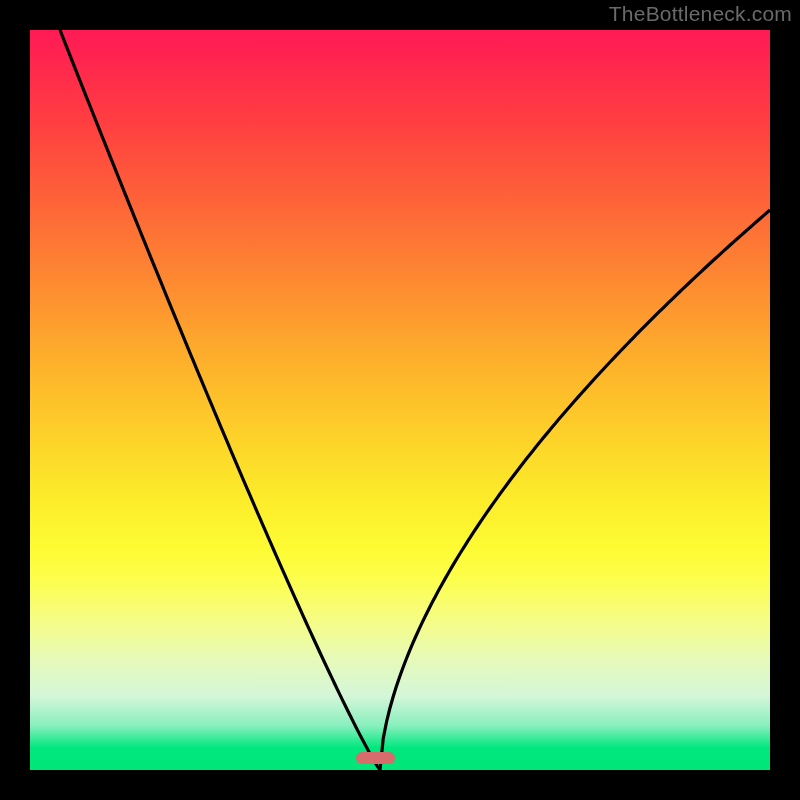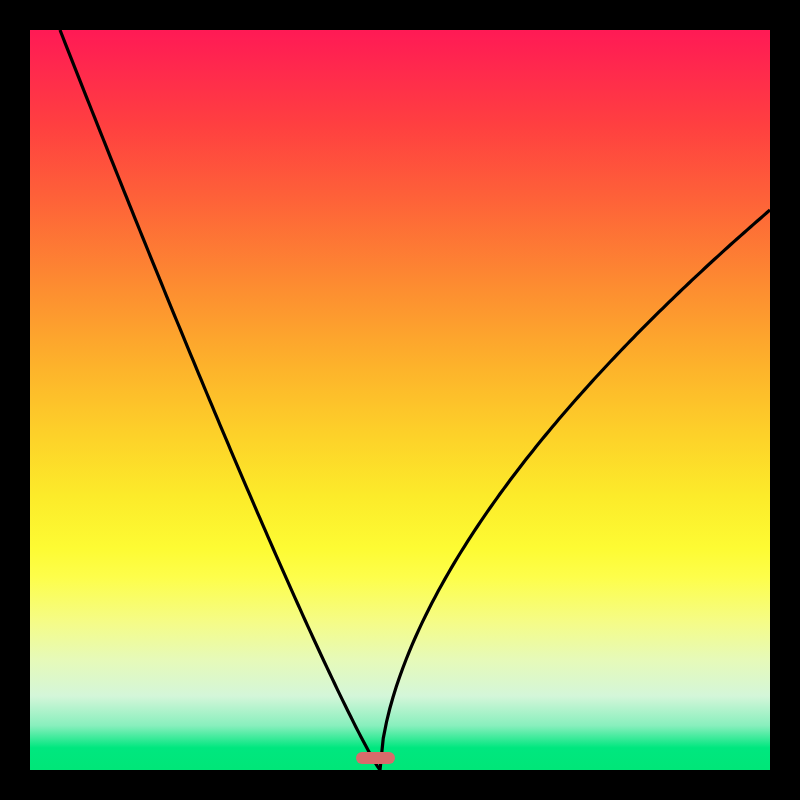--- a/index.html
+++ b/index.html
@@ -67,13 +67,14 @@
 <body>
 
 <div class="chart-container">
   <div class="plot-area">
     <svg class="curves" viewBox="0 0 740 740" preserveAspectRatio="none">
       <path id="left-curve" fill="none" stroke="#000" stroke-width="3.2" d="M350.00 740.00 L347.33 736.18 L344.67 731.81 L342.00 727.21 L339.33 722.45 L336.67 717.56 L334.00 712.58 L331.33 707.51 L328.67 702.37 L326.00 697.16 L323.33 691.90 L320.67 686.58 L318.00 681.22 L315.33 675.81 L312.67 670.36 L310.00 664.87 L307.33 659.34 L304.67 653.78 L302.00 648.18 L299.33 642.55 L296.67 636.90 L294.00 631.21 L291.33 625.50 L288.67 619.76 L286.00 614.00 L283.33 608.21 L280.67 602.40 L278.00 596.57 L275.33 590.72 L272.67 584.84 L270.00 578.95 L267.33 573.03 L264.67 567.10 L262.00 561.15 L259.33 555.18 L256.67 549.19 L254.00 543.18 L251.33 537.16 L248.67 531.12 L246.00 525.07 L243.33 519.00 L240.67 512.91 L238.00 506.81 L235.33 500.70 L232.67 494.57 L230.00 488.43 L227.33 482.27 L224.67 476.10 L222.00 469.92 L219.33 463.72 L216.67 457.51 L214.00 451.29 L211.33 445.06 L208.67 438.81 L206.00 432.56 L203.33 426.29 L200.67 420.01 L198.00 413.72 L195.33 407.41 L192.67 401.10 L190.00 394.78 L187.33 388.44 L184.67 382.10 L182.00 375.74 L179.33 369.38 L176.67 363.00 L174.00 356.62 L171.33 350.22 L168.67 343.82 L166.00 337.41 L163.33 330.98 L160.67 324.55 L158.00 318.11 L155.33 311.66 L152.67 305.20 L150.00 298.73 L147.33 292.26 L144.67 285.77 L142.00 279.28 L139.33 272.78 L136.67 266.27 L134.00 259.75 L131.33 253.23 L128.67 246.69 L126.00 240.15 L123.33 233.60 L120.67 227.04 L118.00 220.48 L115.33 213.91 L112.67 207.33 L110.00 200.74 L107.33 194.14 L104.67 187.54 L102.00 180.93 L99.33 174.32 L96.67 167.69 L94.00 161.06 L91.33 154.43 L88.67 147.78 L86.00 141.13 L83.33 134.47 L80.67 127.81 L78.00 121.14 L75.33 114.46 L72.67 107.78 L70.00 101.09 L67.33 94.39 L64.67 87.69 L62.00 80.98 L59.33 74.26 L56.67 67.54 L54.00 60.82 L51.33 54.08 L48.67 47.34 L46.00 40.60 L43.33 33.85 L40.67 27.09 L38.00 20.32 L35.33 13.56 L32.67 6.78 L30.00 0.00 "></path>
       <path id="right-curve" fill="none" stroke="#000" stroke-width="3.2" d="M350.00 740.00 L353.25 708.33 L356.50 691.99 L359.75 678.77 L363.00 667.24 L366.25 656.81 L369.50 647.20 L372.75 638.20 L376.00 629.71 L379.25 621.63 L382.50 613.91 L385.75 606.49 L389.00 599.33 L392.25 592.41 L395.50 585.70 L398.75 579.18 L402.00 572.83 L405.25 566.64 L408.50 560.59 L411.75 554.68 L415.00 548.88 L418.25 543.21 L421.50 537.64 L424.75 532.17 L428.00 526.79 L431.25 521.50 L434.50 516.30 L437.75 511.18 L441.00 506.13 L444.25 501.15 L447.50 496.25 L450.75 491.40 L454.00 486.62 L457.25 481.90 L460.50 477.24 L463.75 472.63 L467.00 468.07 L470.25 463.56 L473.50 459.10 L476.75 454.69 L480.00 450.32 L483.25 446.00 L486.50 441.72 L489.75 437.48 L493.00 433.27 L496.25 429.11 L499.50 424.98 L502.75 420.89 L506.00 416.84 L509.25 412.81 L512.50 408.82 L515.75 404.86 L519.00 400.94 L522.25 397.04 L525.50 393.17 L528.75 389.33 L532.00 385.52 L535.25 381.74 L538.50 377.98 L541.75 374.24 L545.00 370.54 L548.25 366.86 L551.50 363.20 L554.75 359.56 L558.00 355.95 L561.25 352.36 L564.50 348.79 L567.75 345.25 L571.00 341.72 L574.25 338.22 L577.50 334.74 L580.75 331.27 L584.00 327.83 L587.25 324.40 L590.50 321.00 L593.75 317.61 L597.00 314.24 L600.25 310.88 L603.50 307.55 L606.75 304.23 L610.00 300.93 L613.25 297.65 L616.50 294.38 L619.75 291.12 L623.00 287.89 L626.25 284.67 L629.50 281.46 L632.75 278.27 L636.00 275.09 L639.25 271.93 L642.50 268.78 L645.75 265.64 L649.00 262.52 L652.25 259.42 L655.50 256.32 L658.75 253.24 L662.00 250.17 L665.25 247.12 L668.50 244.08 L671.75 241.05 L675.00 238.03 L678.25 235.02 L681.50 232.03 L684.75 229.05 L688.00 226.08 L691.25 223.12 L694.50 220.17 L697.75 217.23 L701.00 214.31 L704.25 211.39 L707.50 208.49 L710.75 205.59 L714.00 202.71 L717.25 199.84 L720.50 196.97 L723.75 194.12 L727.00 191.28 L730.25 188.44 L733.50 185.62 L736.75 182.80 L740.00 180.00 "></path>
     </svg>
     <div id="minimum-marker" class="marker" style="left: 325.6px; width: 39.22px; top: 722.16px; height: 12px;"></div>
   </div>
+  <div class="watermark">TheBottleneck.com</div>
 </div>
 
 </body></html>

